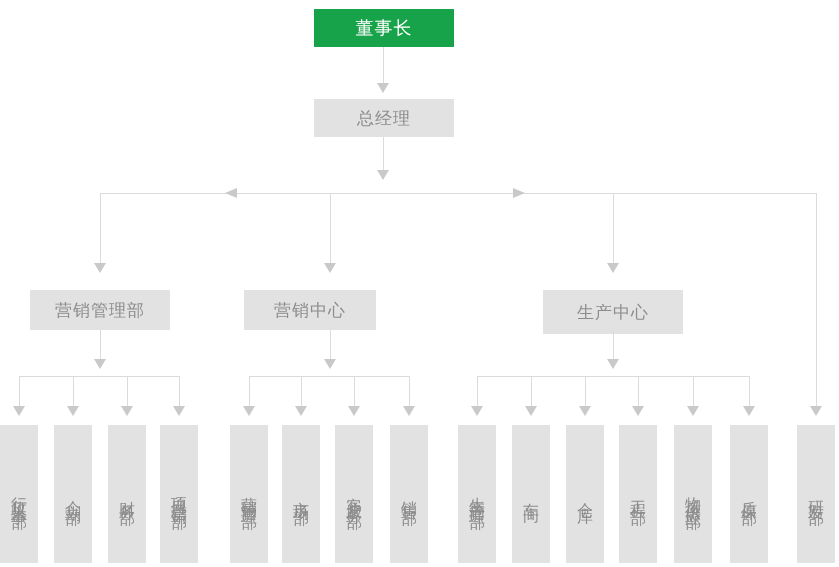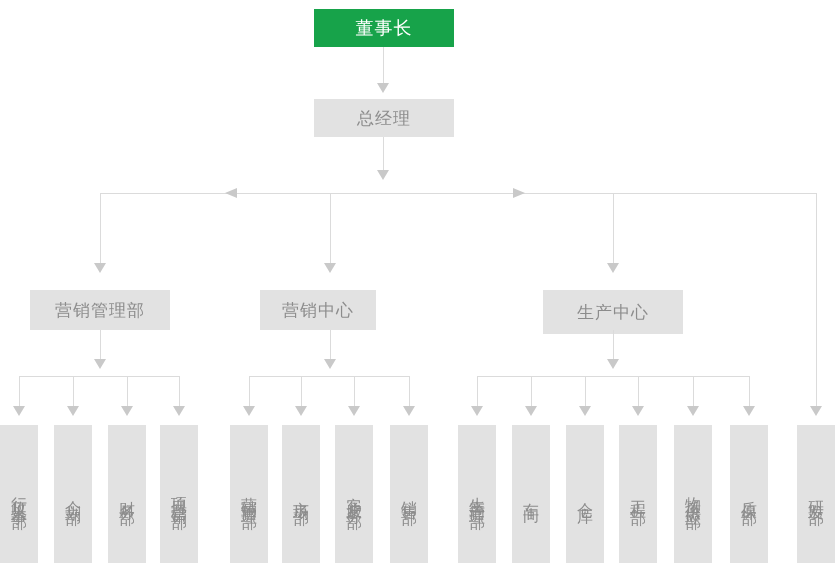--- a/index.html
+++ b/index.html
@@ -99,21 +99,21 @@
   <div class="arr-down" style="left:324px;top:263px"></div>
   <div class="vline" style="left:613px;top:193px;height:70px"></div>
   <div class="arr-down" style="left:607px;top:263px"></div>
 
   <div class="vline" style="left:816px;top:193px;height:213px"></div>
   <div class="arr-down" style="left:810px;top:406px"></div>
 
   <div class="node" style="left:30px;top:290px;width:140px;height:40px">
     <span>营销管理部</span>
   </div>
-  <div class="node" style="left:260px;top:290px;width:116px;height:40px">
+  <div class="node" style="left:244px;top:290px;width:132px;height:40px">
     <span>营销中心</span>
   </div>
   <div class="node" style="left:543px;top:290px;width:140px;height:44px">
     <span>生产中心</span>
   </div>
 
   <div class="vline" style="left:100px;top:330px;height:29px"></div>
   <div class="arr-down" style="left:94px;top:359px"></div>
   <div class="hline" style="left:19px;top:376px;width:160px"></div>
   <div class="vline" style="left:19px;top:376px;height:30px"></div>

